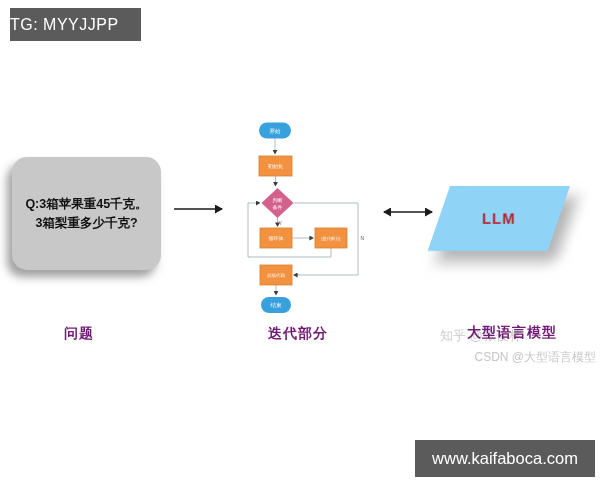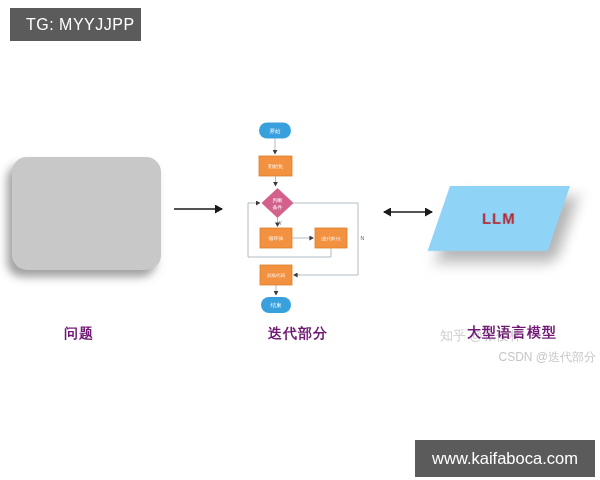--- a/index.html
+++ b/index.html
@@ -13,21 +13,21 @@
   }
 
   
   .badge {
     position: absolute;
     background: #5b5b5b;
     color: #ffffff;
     font-size: 16px;
     display: flex; align-items: center;
   }
-  .badge-tl { left: 10px; top: 8px; width: 131px; height: 33px; padding-left: 16px; letter-spacing: 0.5px; }
+  .badge-tl { left: 10px; top: 8px; width: 131px; height: 33px; padding-left: 0; letter-spacing: 0.5px; }
   .badge-br { left: 415px; top: 440px; width: 180px; height: 37px; justify-content: center; font-size: 16.5px; }
 
   
   .question-box {
     position: absolute;
     left: 12px; top: 157px; width: 149px; height: 113px;
     background: #c8c8c8;
     border-radius: 15px;
     box-shadow: -5px 7px 9px rgba(70,70,70,0.5);
     display: flex; align-items: center; justify-content: center;
@@ -90,20 +90,22 @@
 </style>
 </head>
 <body>
 
 <div class="badge badge-tl">
   <span>TG: MYYJJPP</span>
 </div>
 
 <div class="question-box">
   <div class="question-text">
+    <div>Q:3箱苹果重45千克。</div>
+    <div>3箱梨重多少千克?</div>
   </div>
 </div>
 <div class="caption caption-question">问题</div>
 
 <svg class="arrow-svg arrow-1" width="62" height="18" viewBox="0 0 62 18">
   <defs>
     <marker id="ah-r1" markerUnits="userSpaceOnUse" markerWidth="9" markerHeight="9" refX="7" refY="4.5" orient="auto">
       <path d="M0,0 L8,4.5 L0,9 z" fill="#1a1a1a"></path>
     </marker>
   </defs>
@@ -165,17 +167,17 @@
   </defs>
   <line x1="6" y1="9" x2="54" y2="9" stroke="#1a1a1a" stroke-width="1.6" marker-start="url(#ah-r2b)" marker-end="url(#ah-r2a)"></line>
 </svg>
 
 <div class="llm-shape">
   <span class="llm-text">LLM</span>
 </div>
 <div class="caption caption-llm">大型语言模型</div>
 
 <div class="wm wm-zhihu">知乎 @张俊林</div>
-<div class="wm wm-csdn">CSDN @迭代部分</div>
+<div class="wm wm-csdn">CSDN @大型语言模型</div>
 
 <div class="badge badge-br">
   <span>www.kaifaboca.com</span>
 </div>
 
 </body></html>

